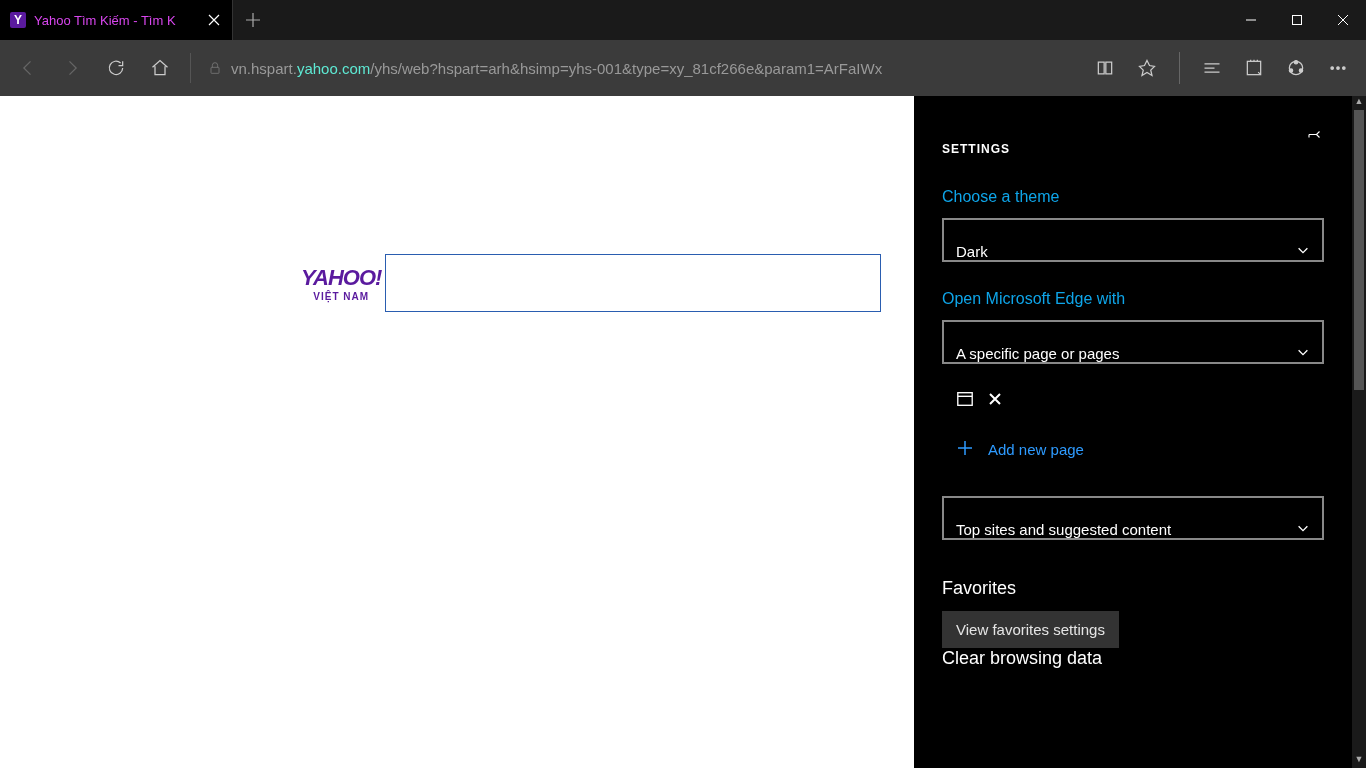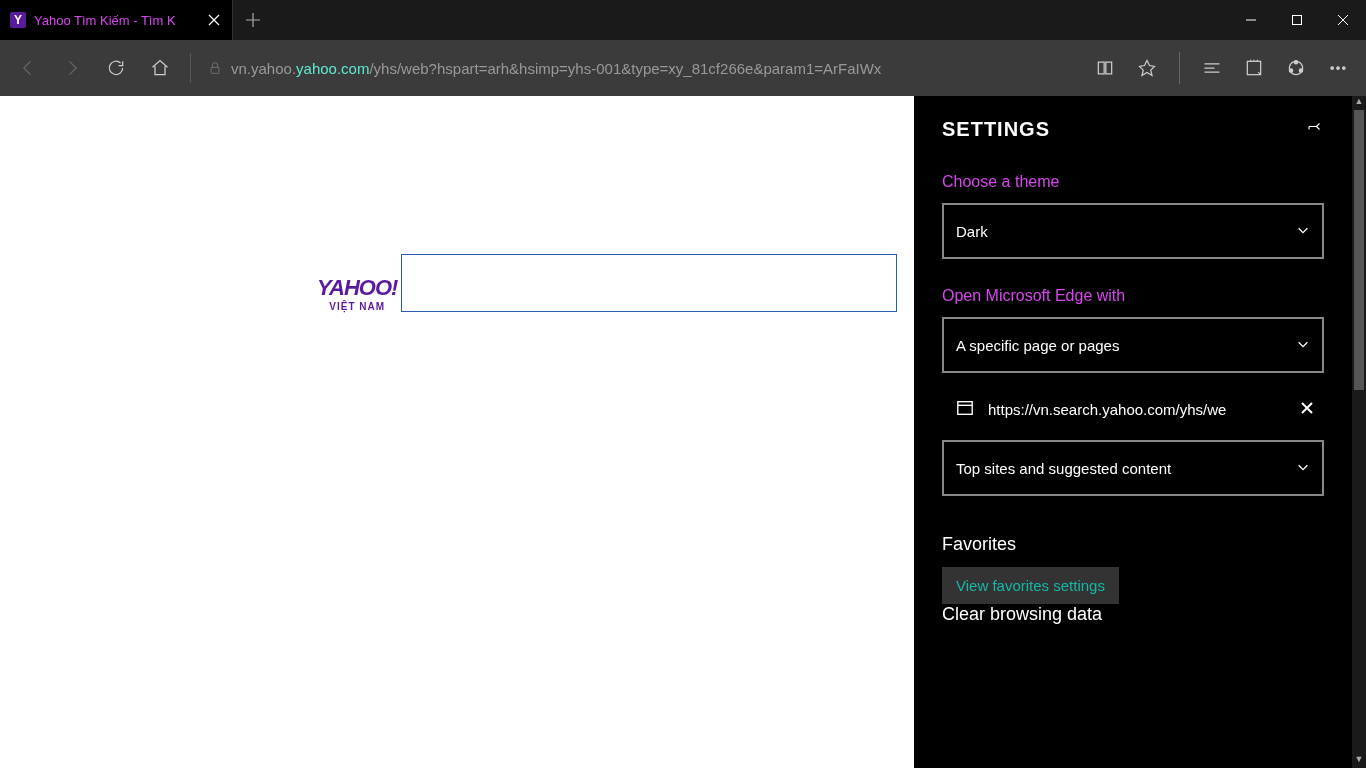--- a/index.html
+++ b/index.html
@@ -136,23 +136,23 @@
     position: absolute;
     top: 96px;
     left: 0;
     right: 0;
     bottom: 0;
     background: #fff;
   }
   .yahoo-area {
     position: absolute;
     top: 158px;
-    left: 317px;
-    display: flex;
-    align-items: flex-end;
+    left: 301px;
+    display: flex;
+    align-items: center;
   }
   .yahoo-logo {
     display: flex;
     flex-direction: column;
     align-items: center;
     margin-right: 4px;
   }
   .yahoo-logo .main {
     color: #5a1a9e;
     font-size: 22px;
@@ -189,33 +189,34 @@
   }
   .settings-header {
     display: flex;
     align-items: center;
     justify-content: space-between;
     margin-bottom: 32px;
   }
   .settings-header .title {
     font-weight: 600;
     letter-spacing: 1px;
-    font-size: 20px;
+    font-size: 12px;
+    margin-top: 24px;
   }
   .pin-icon svg { width: 18px; height: 18px; stroke: #fff; fill: none; stroke-width: 1.5; }
   .setting-label {
     font-size: 16px;
     margin-bottom: 12px;
-    color: #d946ef;
+    color: #0ea5e9;
   }
   .select-box {
     border: 2px solid #888;
-    height: 56px;
-    display: flex;
-    align-items: center;
+    height: 44px;
+    display: flex;
+    align-items: flex-end;
     justify-content: space-between;
     padding: 0 12px;
     margin-bottom: 28px;
     cursor: pointer;
   }
   .select-box .chev svg { width: 14px; height: 14px; stroke: #fff; fill: none; stroke-width: 1.5; }
   .page-entry {
     display: flex;
     align-items: center;
     gap: 14px;
@@ -240,21 +241,21 @@
   }
   .add-new .plus-icon svg { width: 18px; height: 18px; stroke: #2e9bff; fill: none; stroke-width: 1.5; }
   .section-heading {
     font-size: 18px;
     font-weight: 400;
     margin-bottom: 12px;
   }
   .action-btn {
     background: #333;
     border: none;
-    color: #14b8a6;
+    color: #e5e5e5;
     font-size: 15px;
     padding: 10px 14px;
     cursor: pointer;
   }
   .clear-heading { }
   
   .panel-scrollbar {
     position: absolute;
     top: 96px;
     right: 0;
@@ -340,21 +341,21 @@
         <path d="M3 11 L12 3 L21 11 M6 10 V20 H18 V10"></path>
       </svg>
   </div>
   <div class="addr-sep"></div>
   <div class="address-wrap">
     <svg class="lock-icon" viewBox="0 0 24 24">
         <rect x="6" y="11" width="12" height="9" rx="1" stroke="#888" fill="none"></rect>
         <path d="M8 11 V8 A4 4 0 0 1 16 8 V11" stroke="#888" fill="none"></path>
       </svg>
     <div class="address-text">
-      <span>vn.yahoo.</span><span class="domain">yahoo.com</span><span>/yhs/web?hspart=arh&amp;hsimp=yhs-001&amp;type=xy_81cf266e&amp;param1=ArFaIWx</span>
+      <span>vn.hspart.</span><span class="domain">yahoo.com</span><span>/yhs/web?hspart=arh&amp;hsimp=yhs-001&amp;type=xy_81cf266e&amp;param1=ArFaIWx</span>
     </div>
   </div>
   <div class="right-tools">
     <div class="tool-btn">
       <svg viewBox="0 0 24 24">
           <path d="M4 5 H11 V19 H4 Z M13 5 H20 V19 H13 Z"></path>
         </svg>
     </div>
     <div class="tool-btn">
       <svg viewBox="0 0 24 24">
@@ -425,26 +426,31 @@
     <span class="chev"><svg viewBox="0 0 16 16">
           <path d="M3 6 L8 11 L13 6"></path>
         </svg></span>
   </div>
 
   <div class="page-entry">
     <span class="page-icon"><svg viewBox="0 0 20 20">
           <rect x="2" y="3" width="16" height="14"></rect>
           <path d="M2 7 H18"></path>
         </svg></span>
-    <span class="url">https://vn.search.yahoo.com/yhs/we</span>
     <span class="remove"><svg viewBox="0 0 14 14">
           <path d="M2 2 L12 12 M12 2 L2 12"></path>
         </svg></span>
   </div>
 
+  <div class="add-new">
+    <span class="plus-icon"><svg viewBox="0 0 18 18">
+          <path d="M9 2 V16 M2 9 H16"></path>
+        </svg></span>
+    <span>Add new page</span>
+  </div>
 
   <div class="select-box" style="margin-bottom:38px">
     <span>Top sites and suggested content</span>
     <span class="chev"><svg viewBox="0 0 16 16">
           <path d="M3 6 L8 11 L13 6"></path>
         </svg></span>
   </div>
 
   <div class="section-heading">Favorites</div>
   <button class="action-btn">View favorites settings</button>

